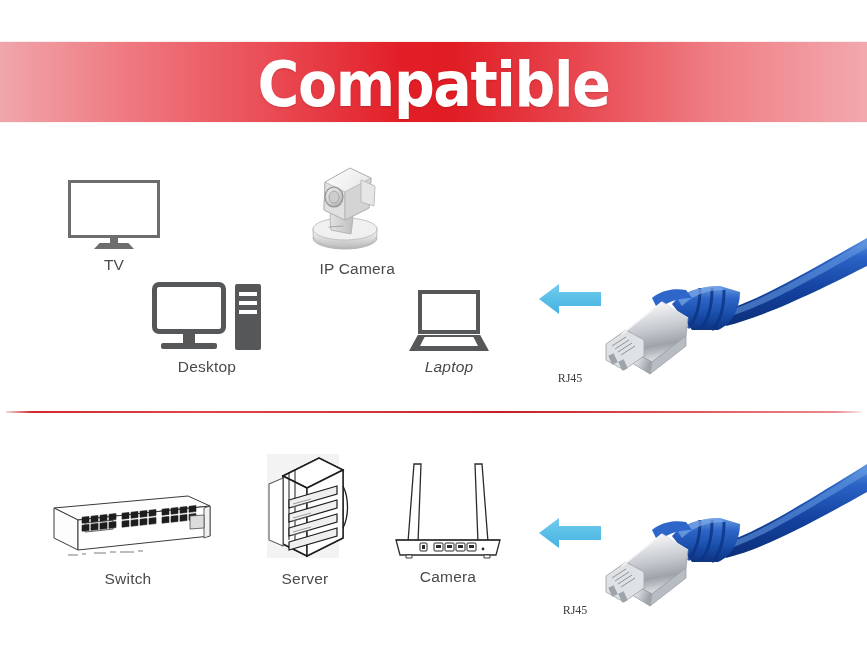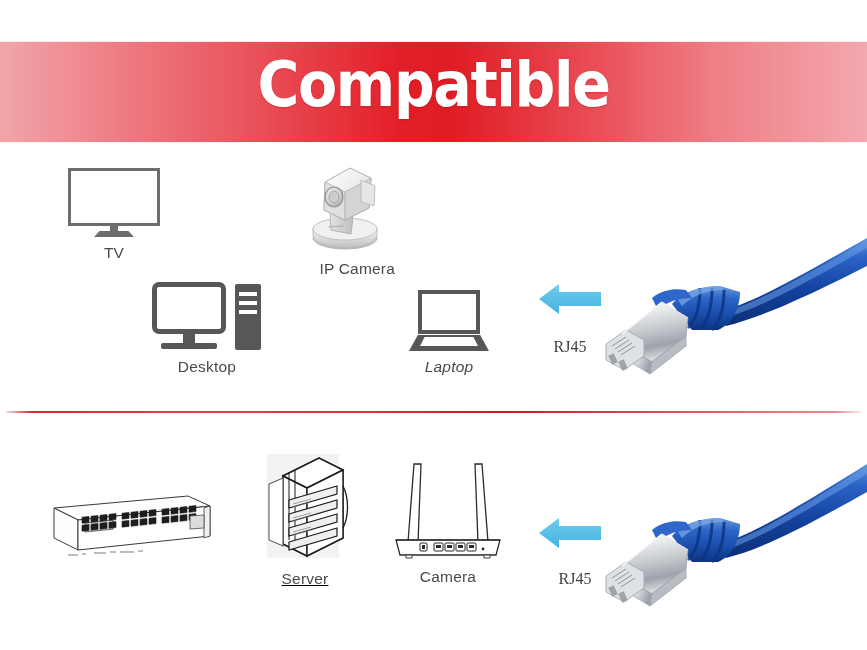--- a/index.html
+++ b/index.html
@@ -15,21 +15,21 @@
     font-family: "Liberation Sans", sans-serif;
     -webkit-font-smoothing: antialiased;
   }
 
   
   #header-banner {
     position: absolute;
     left: 0;
     top: 42px;
     width: 867px;
-    height: 100px;
+    height: 80px;
     background: linear-gradient(to right,
         #f0a6ab 0%,
         #ef7b83 14%,
         #ea4f58 30%,
         #e21f28 46%,
         #e01c24 52%,
         #e8454e 66%,
         #ef7d84 82%,
         #f2a9ae 100%);
     box-shadow: 0 -1px 0 rgba(250,235,235,0.9), 0 1px 0 rgba(250,235,235,0.6);
@@ -83,23 +83,24 @@
   .device-label {
     font-family: "Liberation Sans", sans-serif;
     font-size: 15.5px;
     color: #4a4a4a;
     letter-spacing: .2px;
     white-space: nowrap;
     margin-top: 6px;
   }
   .rj45-label {
     font-family: "Liberation Serif", serif;
-    font-size: 16px;
+    font-size: 12px;
     color: #3f3f3f;
     white-space: nowrap;
+    margin-top: 33px;
   }
 
   
   .tv-screen {
     position: absolute;
     left: 0; top: 0;
     width: 92px; height: 58px;
     border: 3.5px solid #6d6d6d;
     background: #fff;
     box-sizing: border-box;
@@ -194,21 +195,21 @@
   .lineart { position: absolute; }
   .lineart svg { display: block; }
 </style>
 </head>
 <body>
 
 <div id="header-banner">
   <div id="banner-title">Compatible</div>
 </div>
 
-<div class="device-item" style="left:64px; top:168px; width:100px;">
+<div class="device-item" style="left:64px; top:180px; width:100px;">
   <div class="device-art" style="width:92px; height:70px;">
     <div class="tv-screen"></div>
     <div class="tv-neck"></div>
     <div class="tv-base"></div>
   </div>
   <div class="device-label">TV</div>
 </div>
 
 <div class="device-item" style="left:295px; top:156px; width:100px;text-align:right;">
   <div class="device-art lineart" style="position:relative; width:100px; height:98px;">
@@ -411,23 +412,24 @@
       <g fill="#bdbdbd">
         <rect x="30" y="68" width="10" height="2"></rect>
         <rect x="44" y="67" width="4" height="2"></rect>
         <rect x="56" y="66" width="12" height="2"></rect>
         <rect x="72" y="65" width="6" height="2"></rect>
         <rect x="82" y="65" width="14" height="2"></rect>
         <rect x="100" y="64" width="5" height="2"></rect>
       </g>
     </svg>
   </div>
-</div>
-
-<div class="device-item" style="left:259px; top:452px; width:92px;text-decoration:underline;">
+  <div class="device-label">Switch</div>
+</div>
+
+<div class="device-item" style="left:259px; top:452px; width:92px;">
   <div class="device-art lineart" style="position:relative; width:92px; height:112px;">
     <svg width="92" height="112" viewBox="0 0 92 112">
       <rect x="8" y="2" width="72" height="104" fill="#f3f3f3"></rect>
 
       <path d="M24 24 L60 6 L84 18 L84 86 L48 104 L24 92 Z" fill="#ffffff" stroke="#1d1d1d" stroke-width="1.4"></path>
 
       <path d="M24 24 L60 6 L84 18 L48 36 Z" fill="#ffffff" stroke="#1d1d1d" stroke-width="1.4"></path>
 
       <path d="M24 24 L48 36 L48 104 L24 92 Z" fill="#fbfbfb" stroke="#1d1d1d" stroke-width="1.4"></path>
 

